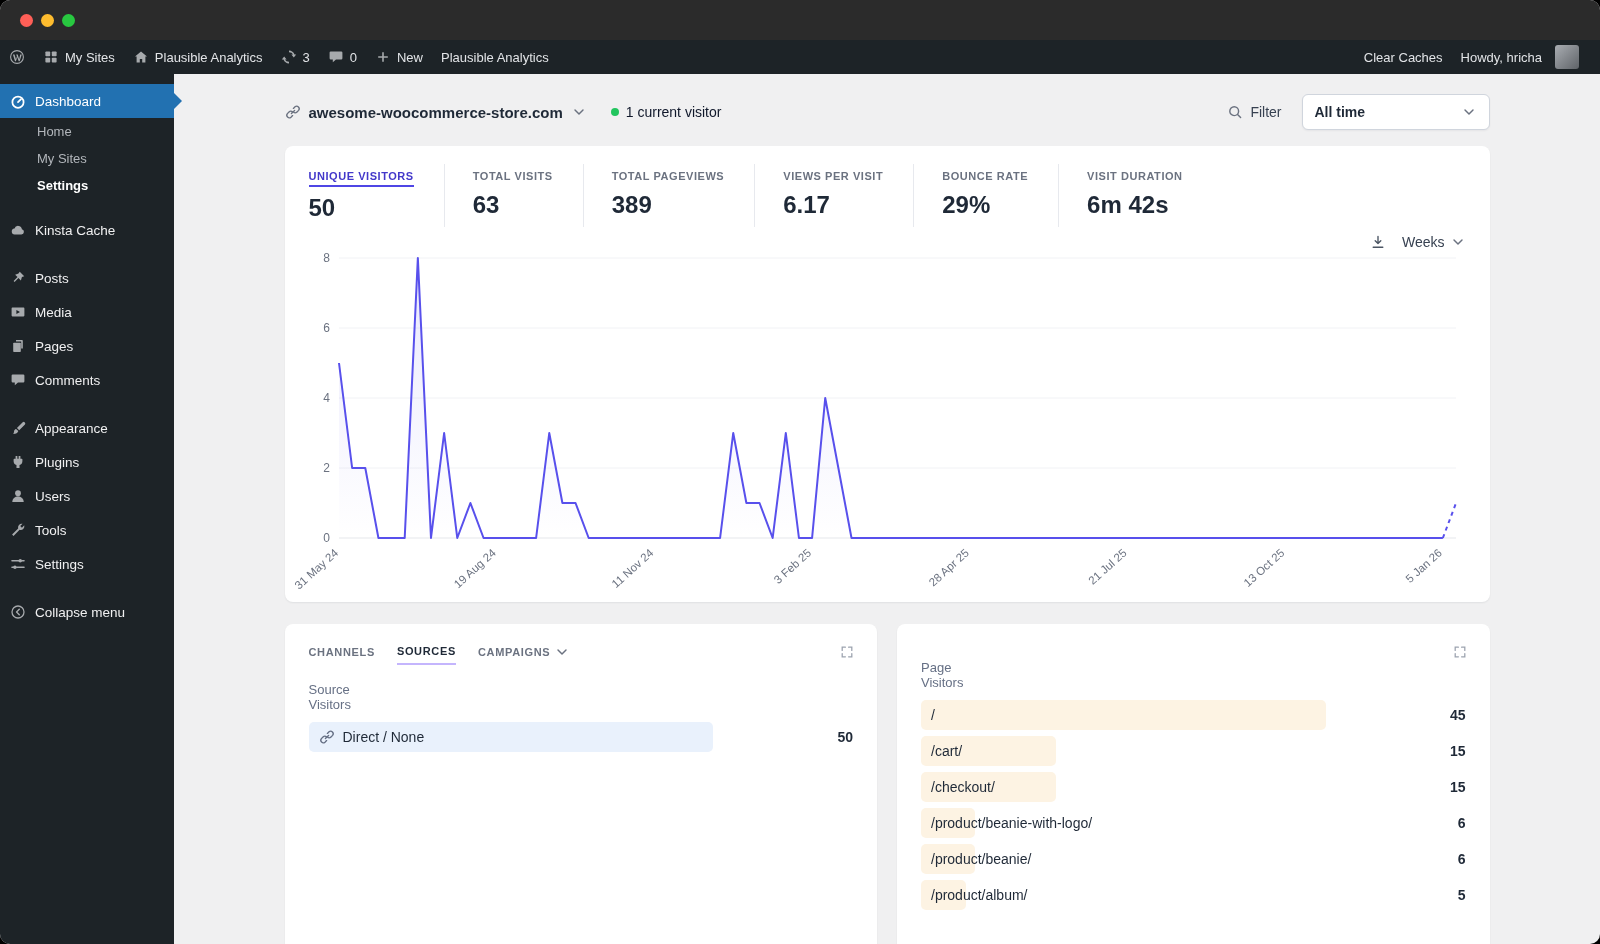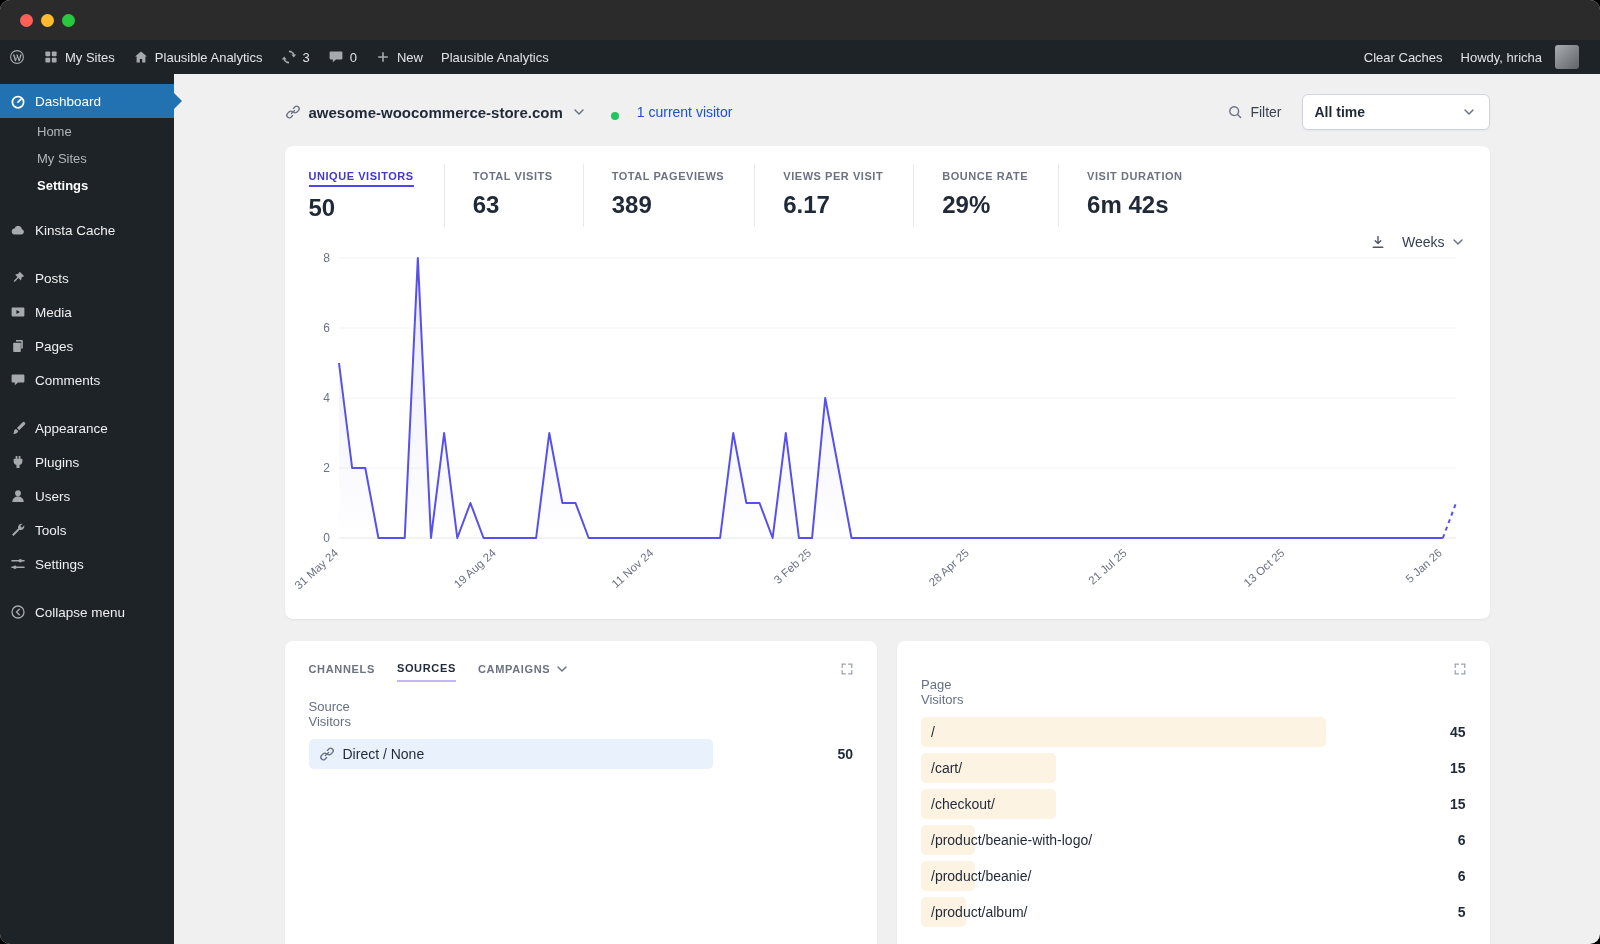--- a/index.html
+++ b/index.html
@@ -26,28 +26,28 @@
   .menu-item.active::after{content:"";position:absolute;left:100%;top:50%;margin-top:-8px;border:8px solid transparent;border-left-color:#2271b1;}
   .menu-sub{padding:6px 10px 6px 37px;color:#b2b6bb;font-size:13px;cursor:pointer;}
   .menu-sub.current{color:#fff;font-weight:700;}
   .menu-gap{height:14px;}
   .main{flex:1;overflow:hidden;padding-top:20px;}
   .container{width:1205px;margin:0 auto;}
   
   .toolbar{display:flex;justify-content:space-between;align-items:center;margin-bottom:16px;}
   .tb-left{display:flex;align-items:center;gap:8px;color:#6b7280;}
   .domain{font-size:15px;font-weight:600;color:#1f2937;cursor:pointer;}
-  .visitor{display:flex;align-items:flex-end;gap:18px;color:#1d4ed8;font-size:14px;margin-left:16px;}
+  .visitor{display:flex;align-items:center;gap:7px;color:#0f172a;font-size:14px;margin-left:16px;}
   .dot{width:8px;height:8px;border-radius:50%;background:#22c55e;display:inline-block;}
   .tb-right{display:flex;align-items:center;gap:20px;}
   .filter{display:flex;align-items:center;gap:7px;font-size:14px;color:#374151;cursor:pointer;}
   .select{width:188px;height:36px;background:#fff;border:1px solid #d0d5dd;border-radius:6px;display:flex;align-items:center;justify-content:space-between;padding:0 12px;font-size:14px;font-weight:600;color:#1f2937;cursor:pointer;box-shadow:0 1px 2px rgba(16,24,40,.05);box-sizing:border-box;}
   
   .card{background:#fff;border-radius:8px;box-shadow:0 1px 2px rgba(16,24,40,.07);position:relative;}
-  .chart-card{padding:18px 24px 17px;}
+  .chart-card{padding:18px 24px 0;}
   .stats{display:flex;align-items:flex-start;}
   .stat{padding:2px 30px 8px 28px;cursor:pointer;}
   .stat:first-child{padding-left:0;}
   .stat + .stat{border-left:1px solid #e7e9ee;}
   .stat-label{font-size:11px;font-weight:700;letter-spacing:.05em;color:#6b7280;white-space:nowrap;display:inline-block;}
   .stat.active .stat-label{color:#4338ca;border-bottom:2px solid #4f46e5;padding-bottom:3px;}
   .stat-value{font-size:24px;font-weight:700;color:#1f2937;margin-top:7px;}
   .chart-head{display:flex;justify-content:flex-end;align-items:center;gap:16px;margin:4px 0 0;color:#4b5563;}
   .chart-head .icon-svg{width:18px;height:18px;}
   .interval{display:flex;align-items:center;gap:5px;font-size:14px;cursor:pointer;color:#374151;}

